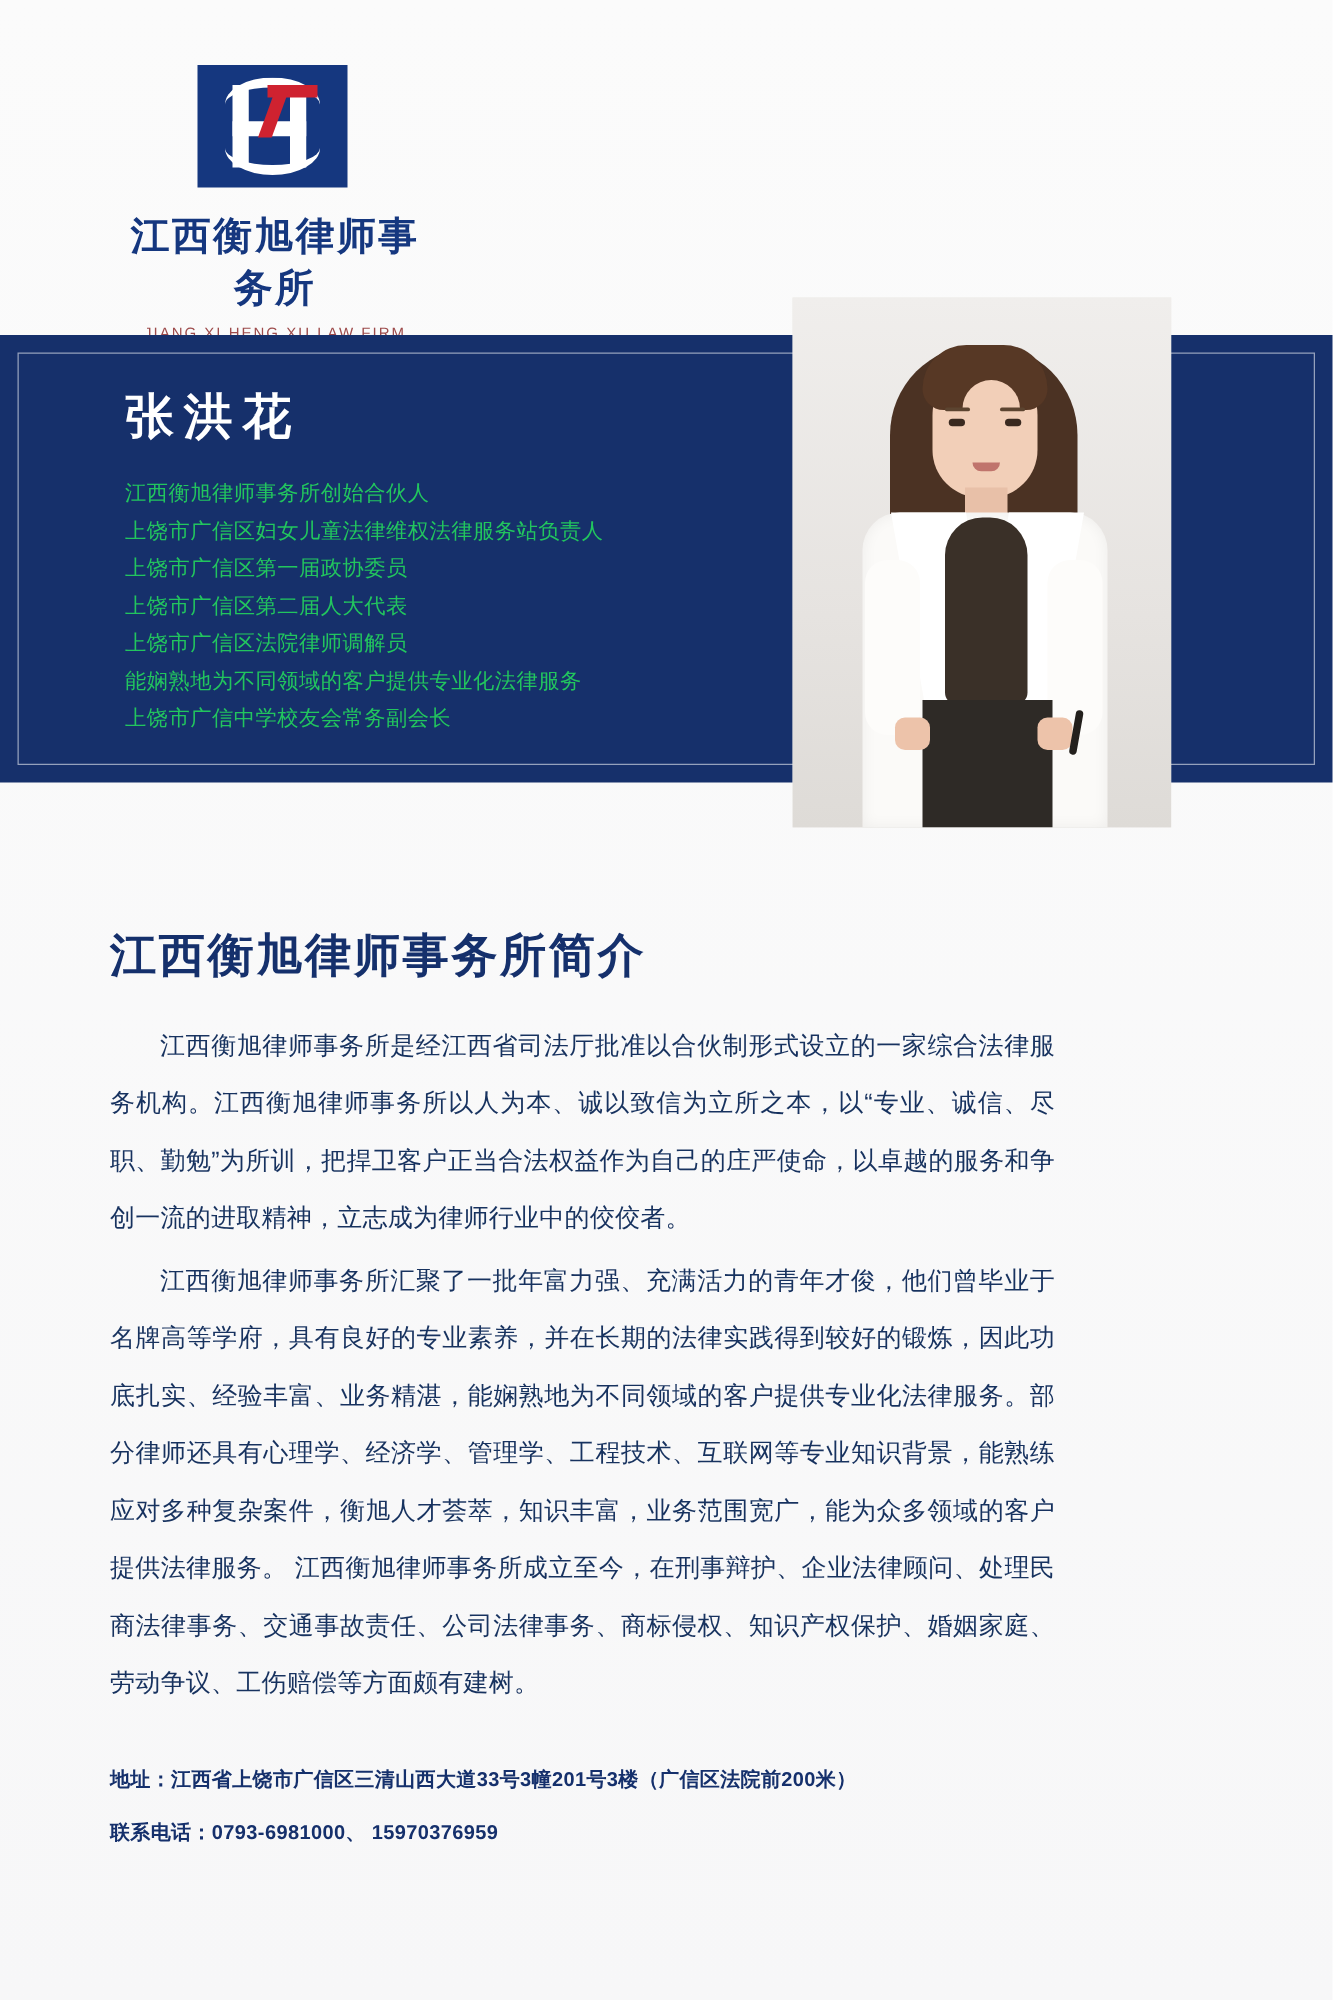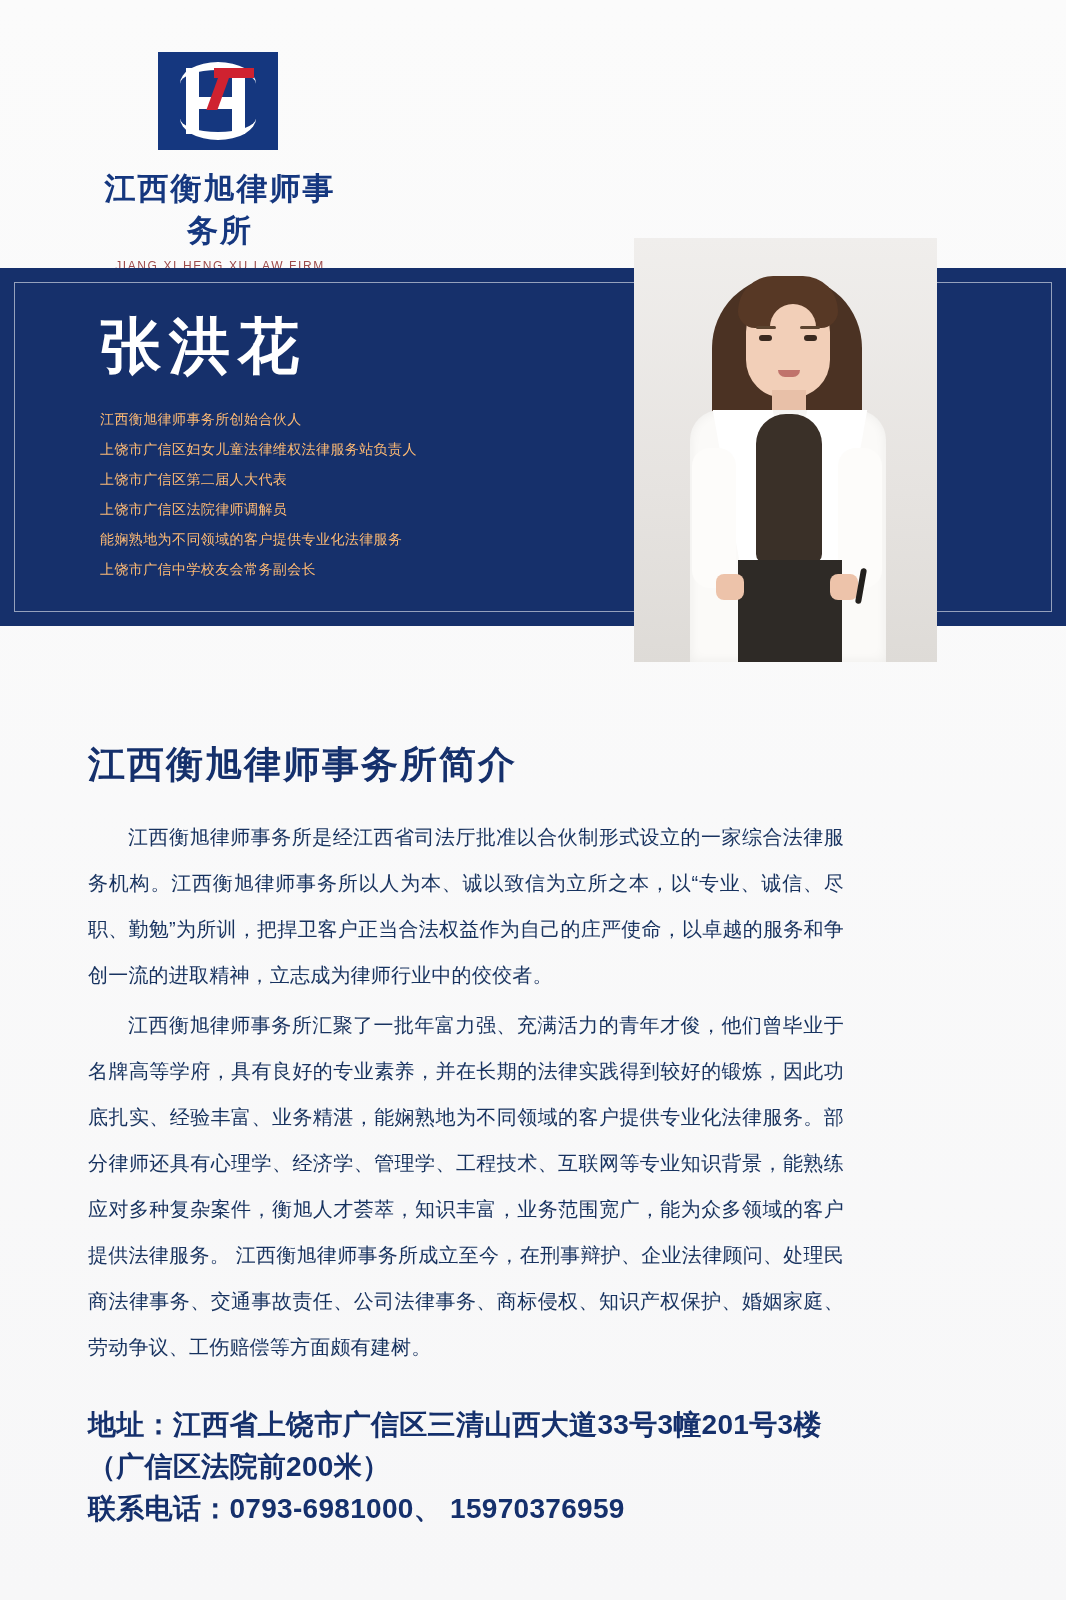--- a/index.html
+++ b/index.html
@@ -135,35 +135,35 @@
     border: 1px solid rgba(255,255,255,0.55);
     pointer-events: none;
   }
   .banner-text {
     position: absolute;
     left: 100px;
     top: 45px;
     width: 520px;
   }
   .lawyer-name {
-    font-size: 61px;
+    font-size: 39px;
     font-weight: bold;
     color: #ffffff;
     letter-spacing: 8px;
     margin: 0 0 24px 0;
     line-height: 1.1;
   }
   .cred-list {
     list-style: none;
     margin: 0;
     padding: 0;
   }
   .cred-list li {
-    font-size: 14px;
-    color: #fdba74;
+    font-size: 17px;
+    color: #22c55e;
     line-height: 30px;
     letter-spacing: 0.4px;
     white-space: nowrap;
   }
 
   
   .portrait {
     position: absolute;
     left: 634px;
     top: 238px;
@@ -351,21 +351,21 @@
     line-height: 46px;
     color: #17325f;
     text-align: justify;
     text-indent: 2em;
     letter-spacing: 0.2px;
   }
   .contact {
     padding: 30px 88px 0 88px;
   }
   .contact div {
-    font-size: 28px;
+    font-size: 16px;
     font-weight: bold;
     color: #15306c;
     line-height: 42px;
     letter-spacing: 0.3px;
   }
 </style>
 </head>
 <body>
 
 <div class="page">
@@ -386,20 +386,21 @@
     </div>
   </div>
 
   <div class="banner">
     <div class="inner-border"></div>
     <div class="banner-text">
       <h1 class="lawyer-name">张洪花</h1>
       <ul class="cred-list">
         <li>江西衡旭律师事务所创始合伙人</li>
         <li>上饶市广信区妇女儿童法律维权法律服务站负责人</li>
+        <li>上饶市广信区第一届政协委员</li>
         <li>上饶市广信区第二届人大代表</li>
         <li>上饶市广信区法院律师调解员</li>
         <li>能娴熟地为不同领域的客户提供专业化法律服务</li>
         <li>上饶市广信中学校友会常务副会长</li>
       </ul>
     </div>
   </div>
 
   <div class="portrait">
     <div class="bg-grad"></div>

